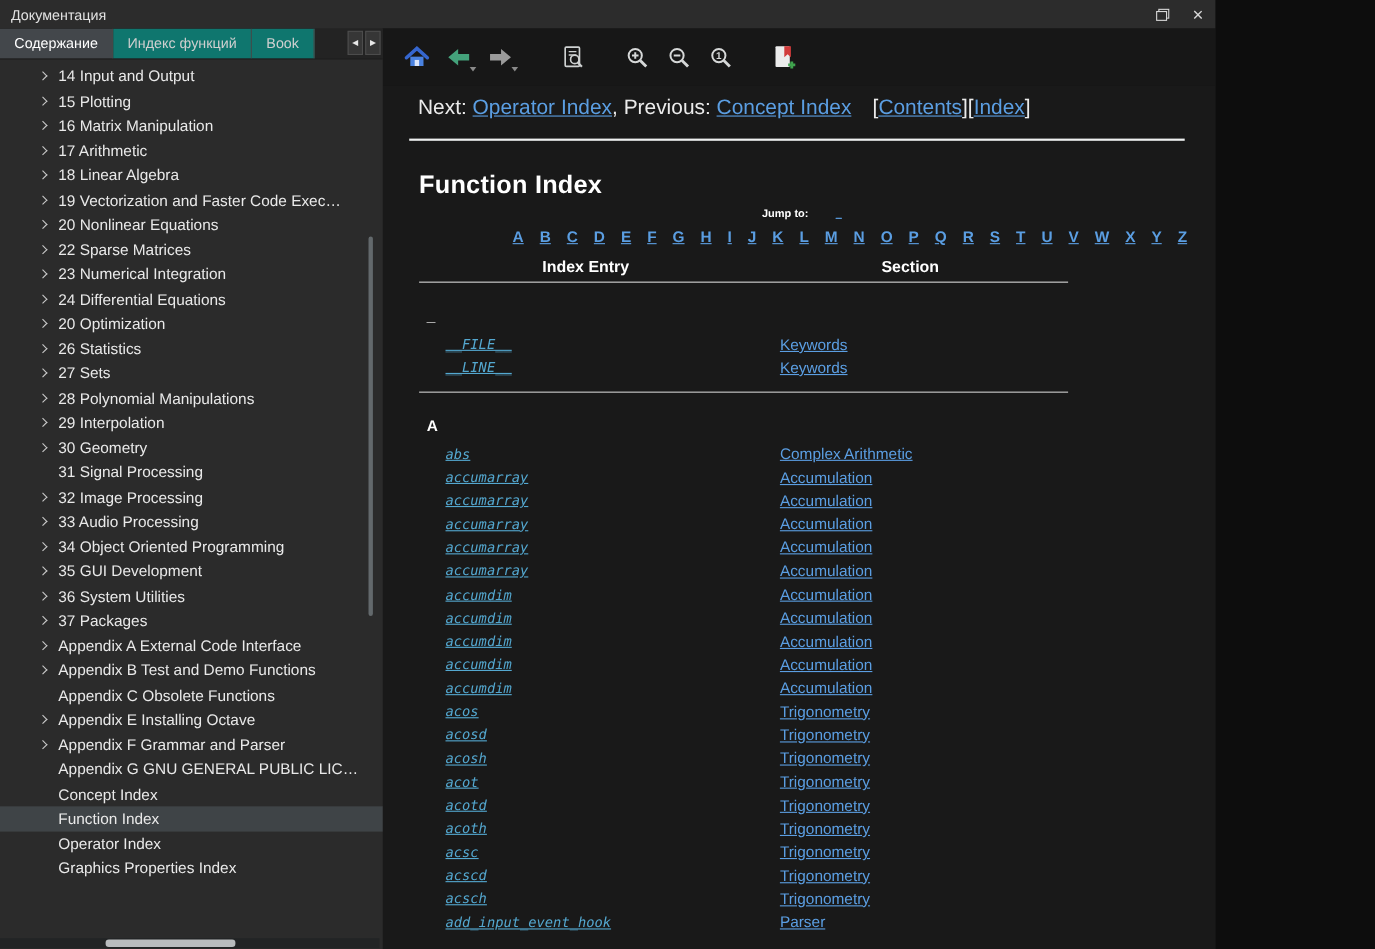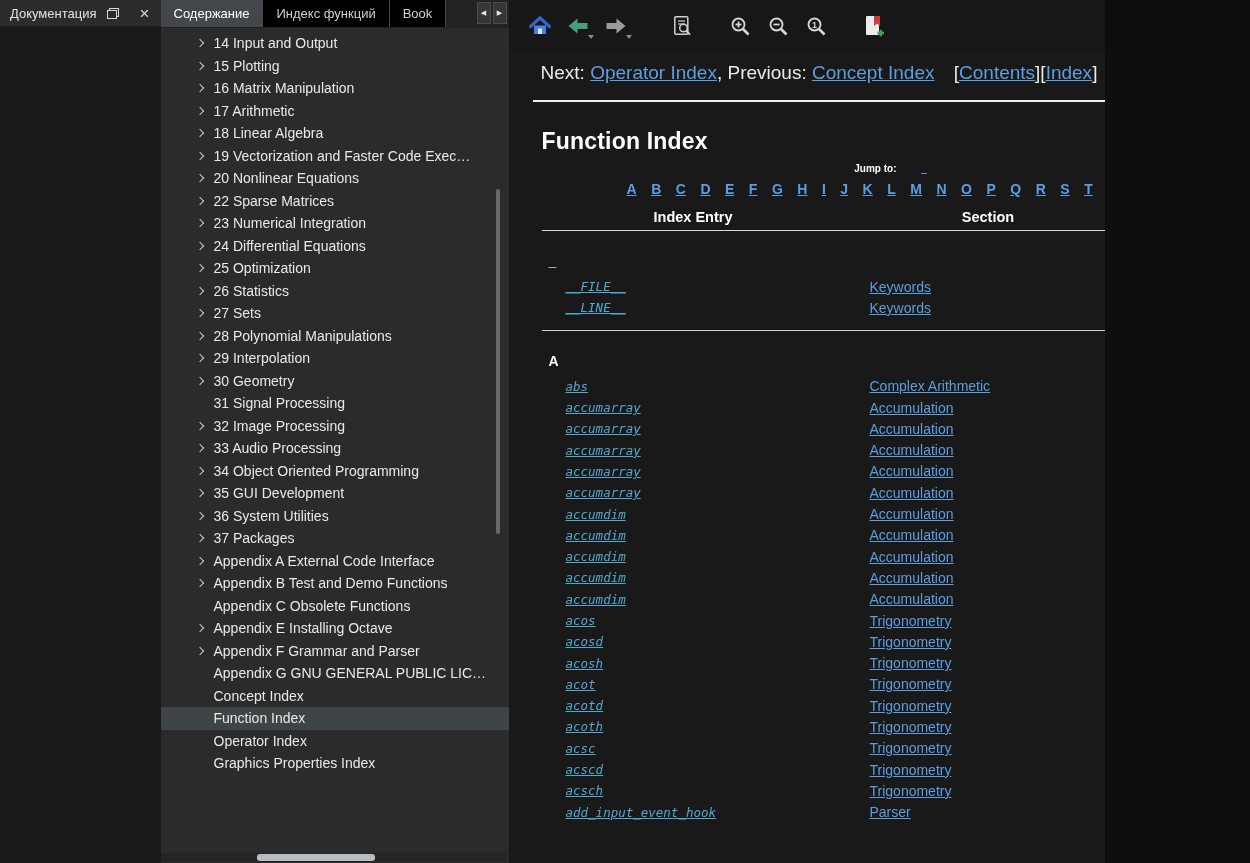--- a/index.html
+++ b/index.html
@@ -1,34 +1,34 @@
 <!DOCTYPE html>
 <html><head>
 <meta charset="utf-8">
 <style>
   *{margin:0;padding:0;box-sizing:border-box;}
   html,body{background:#0d0d0d;}
-  .window{width:1105px;height:863px;background:#1a1a1a;font-family:"Liberation Sans",sans-serif;color:#e8e8e8;display:flex;flex-direction:row;overflow:hidden;position:relative;}
+  .window{width:1105px;height:863px;background:#1a1a1a;font-family:"Liberation Sans",sans-serif;color:#e8e8e8;display:flex;flex-direction:column;overflow:hidden;position:relative;}
 
   
   .titlebar{height:26px;flex:0 0 26px;background:#2c2c2c;display:flex;align-items:center;}
   .title{font-size:13px;color:#e2e2e2;padding-left:10px;}
   .tb-spacer{flex:1;}
   .win-btn{width:32px;height:26px;background:transparent;border:none;color:#d8d8d8;display:flex;align-items:center;justify-content:center;cursor:default;}
   .restore-glyph{position:relative;width:12px;height:11px;display:inline-block;}
   .restore-glyph::before{content:"";position:absolute;right:0;top:0;width:8px;height:7px;border:1px solid #d8d8d8;}
   .restore-glyph::after{content:"";position:absolute;left:0;bottom:0;width:8px;height:7px;border:1px solid #d8d8d8;background:#2c2c2c;}
   .close-x{font-size:17px;line-height:1;}
 
   .body{flex:1;display:flex;min-height:0;}
 
   
   .left{width:348px;flex:0 0 348px;background:#2b2b2b;display:flex;flex-direction:column;position:relative;overflow:hidden;}
   .tabbar{height:28px;flex:0 0 28px;background:#232323;display:flex;align-items:stretch;position:relative;border-bottom:1px solid #1f1f1f;}
-  .tab{display:flex;align-items:center;padding:0 13px;font-size:13px;color:#cfcfcf;background:#000000;border-right:1px solid #474747;white-space:nowrap;cursor:default;}
+  .tab{display:flex;align-items:center;padding:0 13px;font-size:13px;color:#cfcfcf;background:#0f766e;border-right:1px solid #474747;white-space:nowrap;cursor:default;}
   .tab.active{background:#43474b;color:#ffffff;}
   .tab-scrollers{position:absolute;right:2px;top:2px;bottom:3px;display:flex;gap:2px;}
   .tab-scrollers button{width:14px;background:#363636;border:1px solid #4c4c4c;color:#e8e8e8;font-size:7px;display:flex;align-items:center;justify-content:center;padding:0;}
   .tree{flex:1;overflow:hidden;padding-top:4px;}
   .tree-row{display:flex;align-items:center;height:22.5px;padding-left:36px;cursor:default;}
   .tree-row.selected{background:#3f4447;}
   .chev{width:8px;height:8px;margin-right:9px;flex:0 0 8px;visibility:hidden;position:relative;}
   .chev.shown{visibility:visible;}
   .chev::before{content:"";position:absolute;left:0;top:1px;width:5px;height:5px;border-top:1.5px solid #c9c9c9;border-right:1.5px solid #c9c9c9;transform:rotate(45deg);}
   .tree-label{font-size:14px;color:#e9e9e9;white-space:nowrap;}
@@ -158,21 +158,21 @@
             <span class="tree-label">23 Numerical Integration</span>
           </div>
 
           <div class="tree-row">
             <span class="chev shown"></span>
             <span class="tree-label">24 Differential Equations</span>
           </div>
 
           <div class="tree-row">
             <span class="chev shown"></span>
-            <span class="tree-label">25 Optimization</span>
+            <span class="tree-label">20 Optimization</span>
           </div>
 
           <div class="tree-row">
             <span class="chev shown"></span>
             <span class="tree-label">26 Statistics</span>
           </div>
 
           <div class="tree-row">
             <span class="chev shown"></span>
             <span class="tree-label">27 Sets</span>

